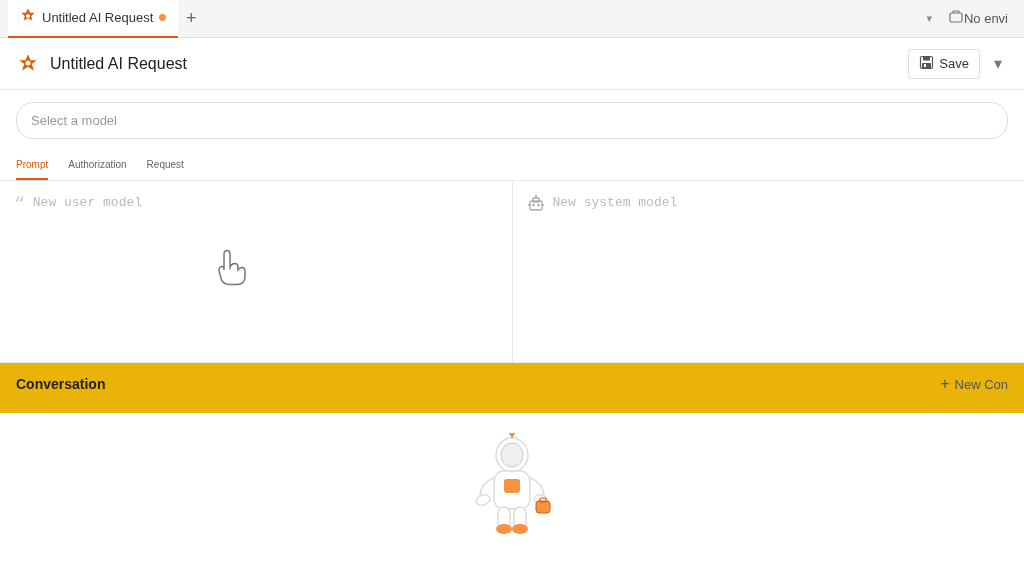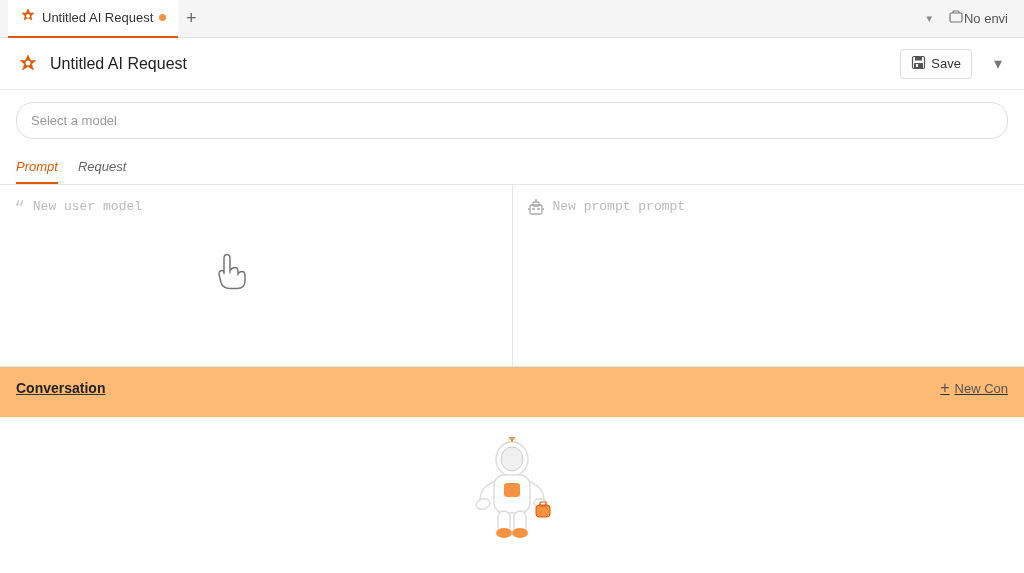--- a/index.html
+++ b/index.html
@@ -104,21 +104,21 @@
     }
     .page-title {
       font-size: 16px;
       font-weight: 500;
       color: #222;
     }
     .page-header-right {
       margin-left: auto;
       display: flex;
       align-items: center;
-      gap: 16px;
+      gap: 8px;
     }
     .save-btn {
       display: flex;
       align-items: center;
       gap: 5px;
       padding: 5px 10px;
       border: 1px solid #ddd;
       border-radius: 4px;
       font-size: 13px;
       cursor: pointer;
@@ -146,25 +146,24 @@
     
     .sub-tabs {
       display: flex;
       align-items: center;
       padding: 0 16px;
       border-bottom: 1px solid #e8e8e8;
     }
     .sub-tab {
       padding: 8px 0;
       margin-right: 20px;
-      font-size: 13px;
+      font-size: 10px;
       color: #666;
       cursor: pointer;
       border-bottom: 2px solid transparent;
-      font-style: italic;
     }
     .sub-tab.active {
       color: #e05a00;
       border-bottom: 2px solid #e05a00;
     }
 
     
     .prompt-area {
       display: flex;
       height: 182px;
@@ -206,22 +205,21 @@
       left: 45%;
       transform: translate(-50%, -50%);
       font-size: 28px;
       pointer-events: none;
       opacity: 0.8;
     }
 
     
     .conversation-section {
       padding: 12px 16px;
-      background: #fdba74;
-      text-decoration: underline;
+      background: #eab308;
     }
     .conversation-header {
       display: flex;
       align-items: center;
       justify-content: space-between;
       margin-bottom: 8px;
     }
     .conversation-title {
       font-size: 14px;
       font-weight: 600;
@@ -312,20 +310,23 @@
   </div>
 </div>
 
 <div class="model-selector">
   <span>Select a model</span>
 </div>
 
 <div class="sub-tabs">
   <div class="sub-tab active">
     <span>Prompt</span>
+  </div>
+  <div class="sub-tab">
+    <span>Authorization</span>
   </div>
   <div class="sub-tab">
     <span>Request</span>
   </div>
 </div>
 
 <div class="prompt-area">
 
   <div class="prompt-user-panel" style="position:relative;">
     <div class="prompt-placeholder">
@@ -351,21 +352,21 @@
           <rect x="3" y="6" width="12" height="9" rx="1.5" stroke="#aaa" stroke-width="1.3"></rect>
           <rect x="6" y="3" width="6" height="4" rx="1" stroke="#aaa" stroke-width="1.3"></rect>
           <circle cx="6.5" cy="10" r="1.3" fill="#aaa"></circle>
           <circle cx="11.5" cy="10" r="1.3" fill="#aaa"></circle>
           <line x1="9" y1="3" x2="9" y2="1" stroke="#aaa" stroke-width="1.3"></line>
           <circle cx="9" cy="1" r="1" fill="#aaa"></circle>
           <line x1="3" y1="10" x2="1" y2="10" stroke="#aaa" stroke-width="1.3"></line>
           <line x1="15" y1="10" x2="17" y2="10" stroke="#aaa" stroke-width="1.3"></line>
         </svg>
       </span>
-      <span>New prompt prompt</span>
+      <span>New system model</span>
     </div>
   </div>
 </div>
 
 <div class="conversation-section">
   <div class="conversation-header">
     <span class="conversation-title">Conversation</span>
     <button class="new-conversation-btn">
       <span class="plus-icon">+</span>
       <span>New Con</span>

